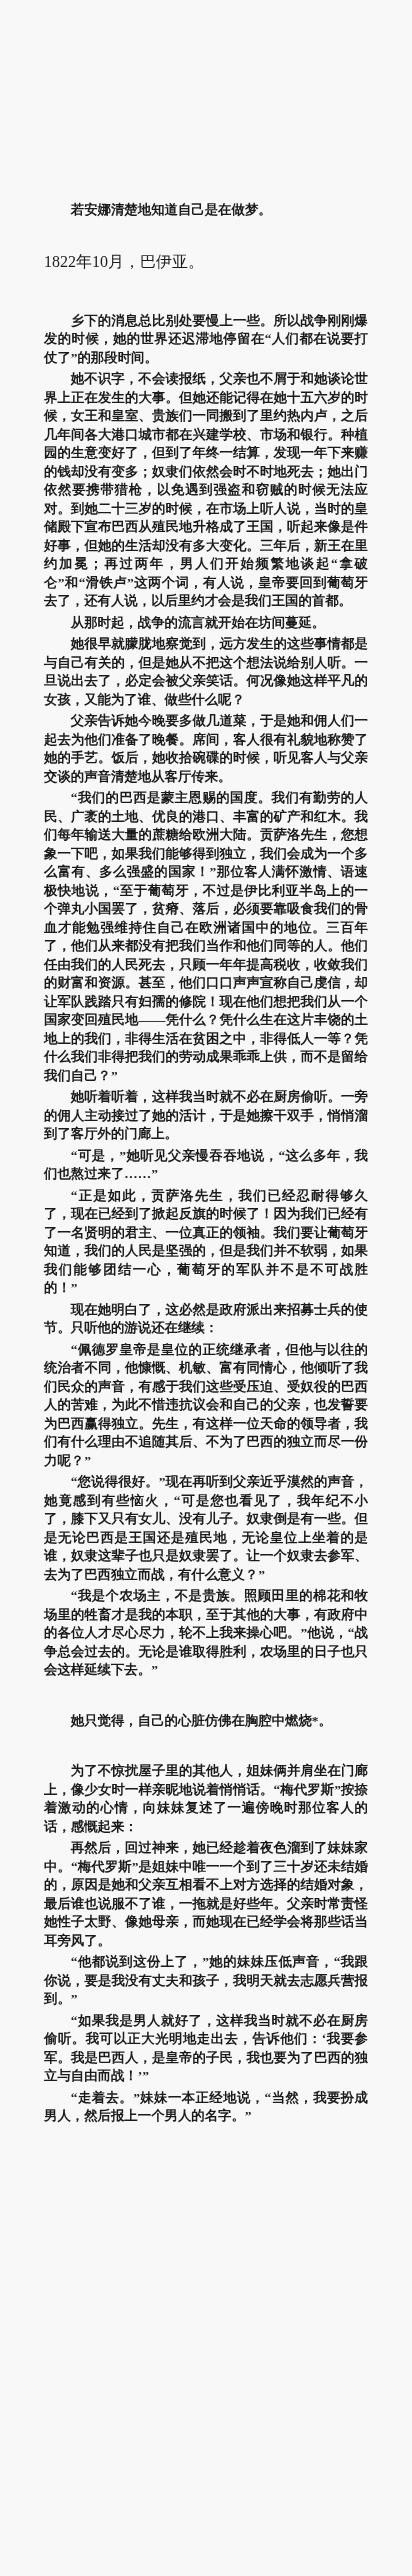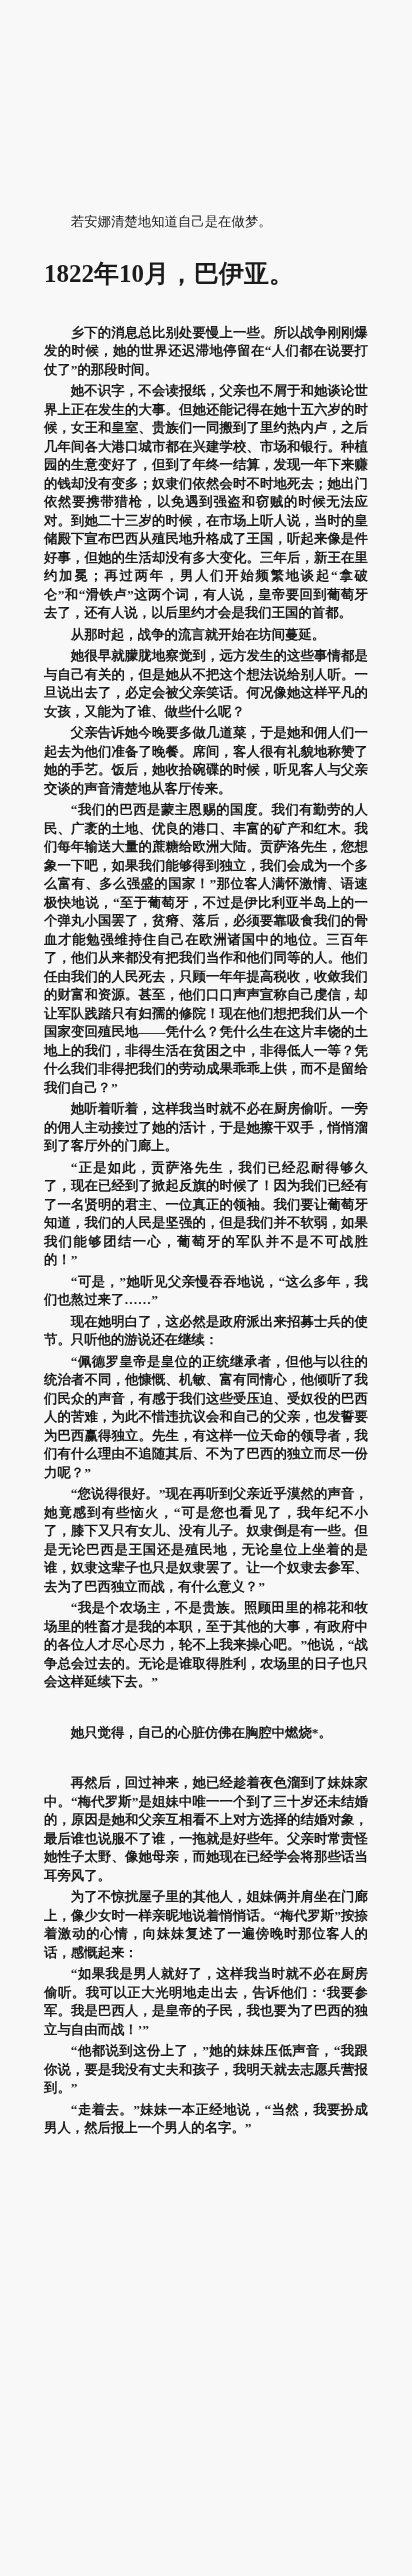--- a/index.html
+++ b/index.html
@@ -14,29 +14,30 @@
     box-sizing: border-box;
     padding: 201px 44px 0 44px;
     overflow: hidden;
     background: #f8f8f8;
     color: #1b1b1b;
     font-family: "Liberation Serif", "DejaVu Serif", serif;
     font-size: 13.4px;
     line-height: 18.5px;
   }
   .intro-line {
-    margin: 12px 0 29px 0;
+    margin: 0 0 29px 0;
     text-indent: 2em;
     text-align: justify;
+    font-weight: bold;
   }
   .chapter-heading {
     margin: 0 0 37px 0;
-    font-size: 25px;
+    font-size: 16px;
     line-height: 26px;
-    font-weight: 700;
+    font-weight: 400;
     text-indent: 0;
   }
   .para {
     margin: 3px 0;
     text-indent: 2em;
     text-align: justify;
     font-weight: bold;
   }
   .para.emphasis {
     font-weight: 700;
@@ -52,28 +53,28 @@
   <h1 class="chapter-heading">1822年10月，巴伊亚。</h1>
 
   <div id="story-body">
       <p class="para">乡下的消息总比别处要慢上一些。所以战争刚刚爆发的时候，她的世界还迟滞地停留在“人们都在说要打仗了”的那段时间。</p>
       <p class="para">她不识字，不会读报纸，父亲也不屑于和她谈论世界上正在发生的大事。但她还能记得在她十五六岁的时候，女王和皇室、贵族们一同搬到了里约热内卢，之后几年间各大港口城市都在兴建学校、市场和银行。种植园的生意变好了，但到了年终一结算，发现一年下来赚的钱却没有变多；奴隶们依然会时不时地死去；她出门依然要携带猎枪，以免遇到强盗和窃贼的时候无法应对。到她二十三岁的时候，在市场上听人说，当时的皇储殿下宣布巴西从殖民地升格成了王国，听起来像是件好事，但她的生活却没有多大变化。三年后，新王在里约加冕；再过两年，男人们开始频繁地谈起“拿破仑”和“滑铁卢”这两个词，有人说，皇帝要回到葡萄牙去了，还有人说，以后里约才会是我们王国的首都。</p>
       <p class="para">从那时起，战争的流言就开始在坊间蔓延。</p>
       <p class="para">她很早就朦胧地察觉到，远方发生的这些事情都是与自己有关的，但是她从不把这个想法说给别人听。一旦说出去了，必定会被父亲笑话。何况像她这样平凡的女孩，又能为了谁、做些什么呢？</p>
       <p class="para">父亲告诉她今晚要多做几道菜，于是她和佣人们一起去为他们准备了晚餐。席间，客人很有礼貌地称赞了她的手艺。饭后，她收拾碗碟的时候，听见客人与父亲交谈的声音清楚地从客厅传来。</p>
       <p class="para">“我们的巴西是蒙主恩赐的国度。我们有勤劳的人民、广袤的土地、优良的港口、丰富的矿产和红木。我们每年输送大量的蔗糖给欧洲大陆。贡萨洛先生，您想象一下吧，如果我们能够得到独立，我们会成为一个多么富有、多么强盛的国家！”那位客人满怀激情、语速极快地说，“至于葡萄牙，不过是伊比利亚半岛上的一个弹丸小国罢了，贫瘠、落后，必须要靠吸食我们的骨血才能勉强维持住自己在欧洲诸国中的地位。三百年了，他们从来都没有把我们当作和他们同等的人。他们任由我们的人民死去，只顾一年年提高税收，收敛我们的财富和资源。甚至，他们口口声声宣称自己虔信，却让军队践踏只有妇孺的修院！现在他们想把我们从一个国家变回殖民地——凭什么？凭什么生在这片丰饶的土地上的我们，非得生活在贫困之中，非得低人一等？凭什么我们非得把我们的劳动成果乖乖上供，而不是留给我们自己？”</p>
       <p class="para">她听着听着，这样我当时就不必在厨房偷听。一旁的佣人主动接过了她的活计，于是她擦干双手，悄悄溜到了客厅外的门廊上。</p>
+      <p class="para">“可是，”她听见父亲慢吞吞地说，“这么多年，我们也熬过来了……”</p>
       <p class="para">“正是如此，贡萨洛先生，我们已经忍耐得够久了，现在已经到了掀起反旗的时候了！因为我们已经有了一名贤明的君主、一位真正的领袖。我们要让葡萄牙知道，我们的人民是坚强的，但是我们并不软弱，如果我们能够团结一心，葡萄牙的军队并不是不可战胜的！”</p>
-      <p class="para">“可是，”她听见父亲慢吞吞地说，“这么多年，我们也熬过来了……”</p>
       <p class="para">现在她明白了，这必然是政府派出来招募士兵的使节。只听他的游说还在继续：</p>
       <p class="para">“佩德罗皇帝是皇位的正统继承者，但他与以往的统治者不同，他慷慨、机敏、富有同情心，他倾听了我们民众的声音，有感于我们这些受压迫、受奴役的巴西人的苦难，为此不惜违抗议会和自己的父亲，也发誓要为巴西赢得独立。先生，有这样一位天命的领导者，我们有什么理由不追随其后、不为了巴西的独立而尽一份力呢？”</p>
       <p class="para">“您说得很好。”现在再听到父亲近乎漠然的声音，她竟感到有些恼火，“可是您也看见了，我年纪不小了，膝下又只有女儿、没有儿子。奴隶倒是有一些。但是无论巴西是王国还是殖民地，无论皇位上坐着的是谁，奴隶这辈子也只是奴隶罢了。让一个奴隶去参军、去为了巴西独立而战，有什么意义？”</p>
       <p class="para">“我是个农场主，不是贵族。照顾田里的棉花和牧场里的牲畜才是我的本职，至于其他的大事，有政府中的各位人才尽心尽力，轮不上我来操心吧。”他说，“战争总会过去的。无论是谁取得胜利，农场里的日子也只会这样延续下去。”</p>
       <p class="para emphasis">她只觉得，自己的心脏仿佛在胸腔中燃烧*。</p>
+      <p class="para">为了不惊扰屋子里的其他人，姐妹俩并肩坐在门廊上，像少女时一样亲昵地说着悄悄话。“梅代罗斯”按捺着激动的心情，向妹妹复述了一遍傍晚时那位客人的话，感慨起来：</p>
       <p class="para">再然后，回过神来，她已经趁着夜色溜到了妹妹家中。“梅代罗斯”是姐妹中唯一一个到了三十岁还未结婚的，原因是她和父亲互相看不上对方选择的结婚对象，最后谁也说服不了谁，一拖就是好些年。父亲时常责怪她性子太野、像她母亲，而她现在已经学会将那些话当耳旁风了。</p>
-      <p class="para">为了不惊扰屋子里的其他人，姐妹俩并肩坐在门廊上，像少女时一样亲昵地说着悄悄话。“梅代罗斯”按捺着激动的心情，向妹妹复述了一遍傍晚时那位客人的话，感慨起来：</p>
+      <p class="para">“他都说到这份上了，”她的妹妹压低声音，“我跟你说，要是我没有丈夫和孩子，我明天就去志愿兵营报到。”</p>
       <p class="para">“如果我是男人就好了，这样我当时就不必在厨房偷听。我可以正大光明地走出去，告诉他们：‘我要参军。我是巴西人，是皇帝的子民，我也要为了巴西的独立与自由而战！’”</p>
-      <p class="para">“他都说到这份上了，”她的妹妹压低声音，“我跟你说，要是我没有丈夫和孩子，我明天就去志愿兵营报到。”</p>
       <p class="para">“走着去。”妹妹一本正经地说，“当然，我要扮成男人，然后报上一个男人的名字。”</p>
     </div>
 
 </div>
 
 
 </body></html>

